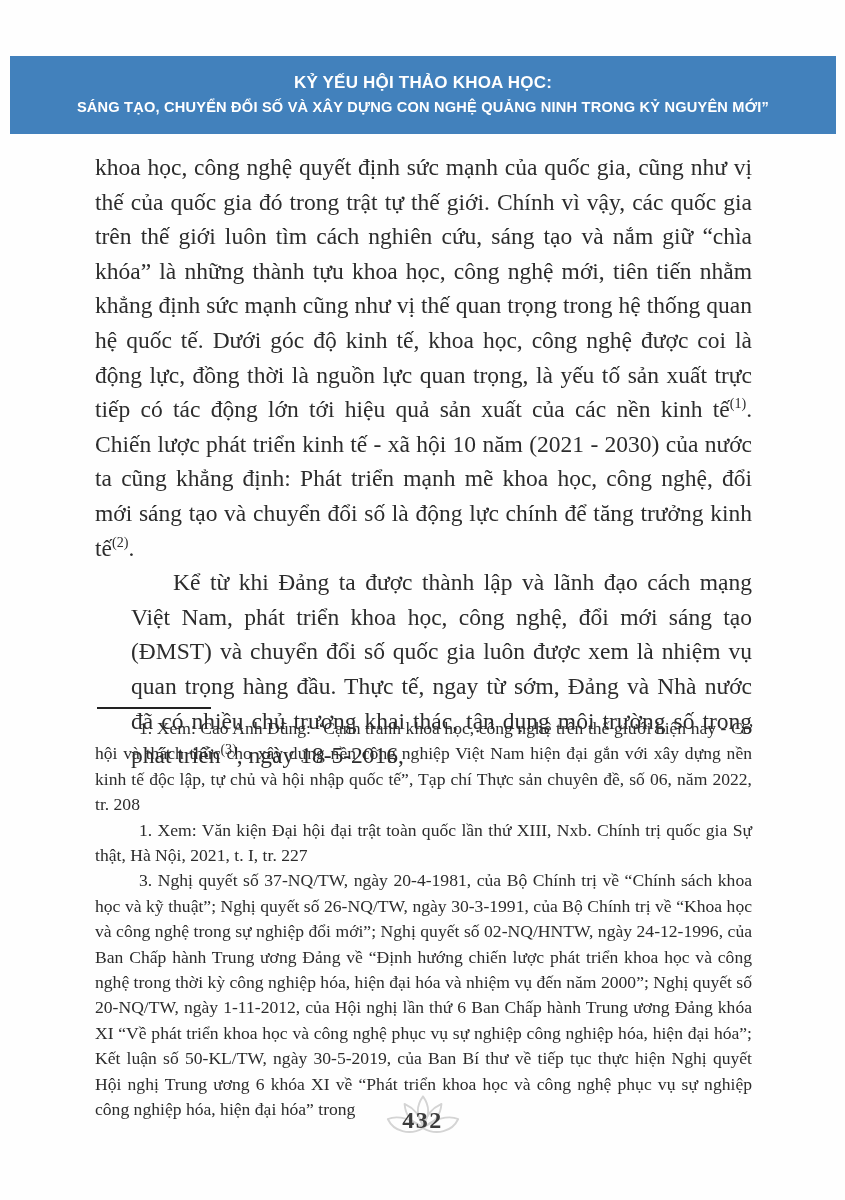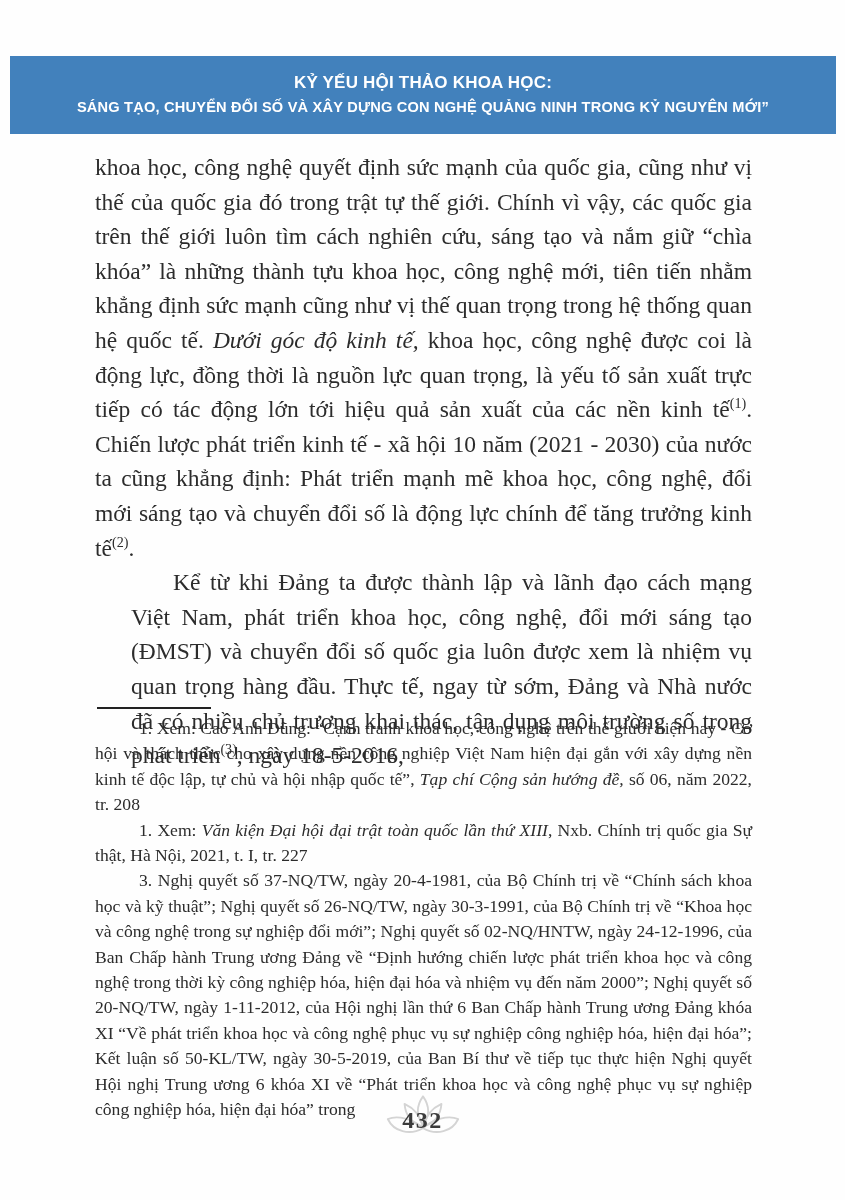--- a/index.html
+++ b/index.html
@@ -29,21 +29,21 @@
   .banner .line2,.banner .line3{font-size:14.6px;}
   
   .body-text{
     position:absolute;left:95px;top:150px;width:657px;
     font-size:23.5px;line-height:34.6px;
     color:var(--body-text,#2c2c2c);
     text-align:justify;
   }
   .body-text p{margin:0;}
   .body-text p.indented{text-indent:42px;margin-left:36px;}
-  .italic{font-style:italic;}
+  .italic{}
   sup{font-size:.6em;vertical-align:super;line-height:0;}
   
   .footnote-sep{
     position:absolute;left:97px;top:707px;width:114px;height:0;
     border-top:2.5px solid var(--footnote-rule,#222222);
   }
   .footnotes{
     position:absolute;left:95px;top:716px;width:657px;
     font-size:17.6px;line-height:25.4px;
     color:var(--body-text,#2c2c2c);
@@ -76,21 +76,21 @@
   </div>
 
   <div class="body-text">
     <p><span>khoa học, công nghệ quyết định sức mạnh của quốc gia, cũng như vị thế của quốc gia đó trong trật tự thế giới. Chính vì vậy, các quốc gia trên thế giới luôn tìm cách nghiên cứu, sáng tạo và nắm giữ “chìa khóa” là những thành tựu khoa học, công nghệ mới, tiên tiến nhằm khẳng định sức mạnh cũng như vị thế quan trọng trong hệ thống quan hệ quốc tế. </span><span class="italic">Dưới góc độ kinh tế,</span><span> khoa học, công nghệ được coi là động lực, đồng thời là nguồn lực quan trọng, là yếu tố sản xuất trực tiếp có tác động lớn tới hiệu quả sản xuất của các nền kinh tế</span><sup>(1)</sup><span>. Chiến lược phát triển kinh tế - xã hội 10 năm (2021 - 2030) của nước ta cũng khẳng định: Phát triển mạnh mẽ khoa học, công nghệ, đổi mới sáng tạo và chuyển đổi số là động lực chính để tăng trưởng kinh tế</span><sup>(2)</sup><span>.</span></p>
     <p class="indented"><span>Kể từ khi Đảng ta được thành lập và lãnh đạo cách mạng Việt Nam, phát triển khoa học, công nghệ, đổi mới sáng tạo (ĐMST) và chuyển đổi số quốc gia luôn được xem là nhiệm vụ quan trọng hàng đầu. Thực tế, ngay từ sớm, Đảng và Nhà nước đã có nhiều chủ trương khai thác, tận dụng môi trường số trong phát triển</span><sup>(3)</sup><span>, ngày 18-5-2016,</span></p>
   </div>
 
   <div class="footnote-sep"></div>
 
   <div class="footnotes">
-    <p><span>1. Xem: Cao Anh Dũng: “Cạnh tranh khoa học, công nghệ trên thế giưới hiện nay - Cơ hội và thách thức cho xây dựng nền công nghiệp Việt Nam hiện đại gắn với xây dựng nền kinh tế độc lập, tự chủ và hội nhập quốc tế”, </span><span class="italic">Tạp chí Cộng sản hướng đề,</span><span> số 06, năm 2022, tr. 208</span></p>
+    <p><span>1. Xem: Cao Anh Dũng: “Cạnh tranh khoa học, công nghệ trên thế giưới hiện nay - Cơ hội và thách thức cho xây dựng nền công nghiệp Việt Nam hiện đại gắn với xây dựng nền kinh tế độc lập, tự chủ và hội nhập quốc tế”, </span><span class="italic">Tạp chí Thực sản chuyên đề,</span><span> số 06, năm 2022, tr. 208</span></p>
     <p><span>1. Xem: </span><span class="italic">Văn kiện Đại hội đại trật toàn quốc lần thứ XIII</span><span>, Nxb. Chính trị quốc gia Sự thật, Hà Nội, 2021, t. I, tr. 227</span></p>
     <p><span>3. Nghị quyết số 37-NQ/TW, ngày 20-4-1981, của Bộ Chính trị về “Chính sách khoa học và kỹ thuật”; Nghị quyết số 26-NQ/TW, ngày 30-3-1991, của Bộ Chính trị về “Khoa học và công nghệ trong sự nghiệp đổi mới”; Nghị quyết số 02-NQ/HNTW, ngày 24-12-1996, của Ban Chấp hành Trung ương Đảng về “Định hướng chiến lược phát triển khoa học và công nghệ trong thời kỳ công nghiệp hóa, hiện đại hóa và nhiệm vụ đến năm 2000”; Nghị quyết số 20-NQ/TW, ngày 1-11-2012, của Hội nghị lần thứ 6 Ban Chấp hành Trung ương Đảng khóa XI “Về phát triển khoa học và công nghệ phục vụ sự nghiệp công nghiệp hóa, hiện đại hóa”; Kết luận số 50-KL/TW, ngày 30-5-2019, của Ban Bí thư về tiếp tục thực hiện Nghị quyết Hội nghị Trung ương 6 khóa XI về “Phát triển khoa học và công nghệ phục vụ sự nghiệp công nghiệp hóa, hiện đại hóa” trong</span></p>
   </div>
 
   <div class="footer">
     <div class="lotus-wrap">
       <svg width="86" height="52" viewBox="0 0 100 62" fill="none" stroke="#D4D4D4" stroke-width="2.2" stroke-linejoin="round">
         <path d="M50 4 C43 14 41 26 50 38 C59 26 57 14 50 4 Z"></path>
         <path d="M28 13 C29 26 36 36 50 40 C47 28 39 18 28 13 Z"></path>
         <path d="M72 13 C71 26 64 36 50 40 C53 28 61 18 72 13 Z"></path>

